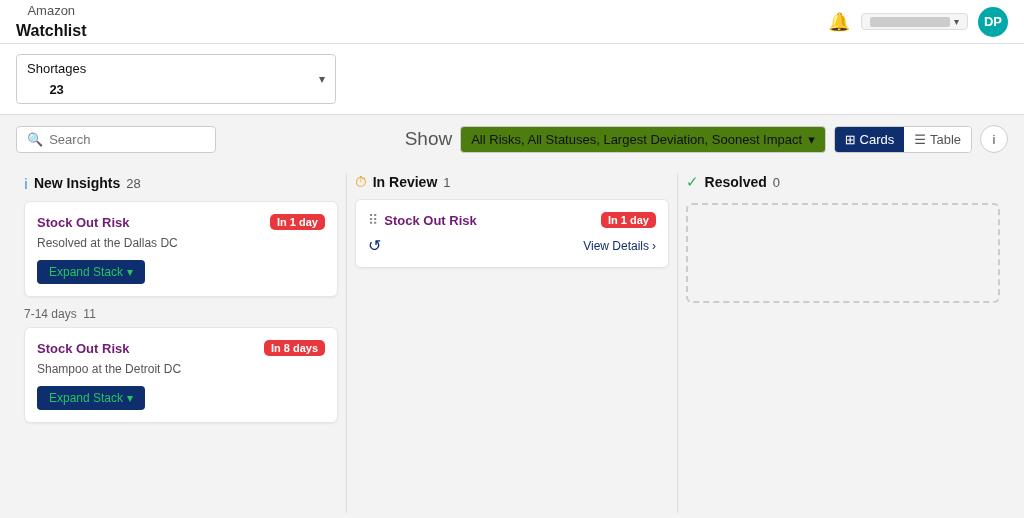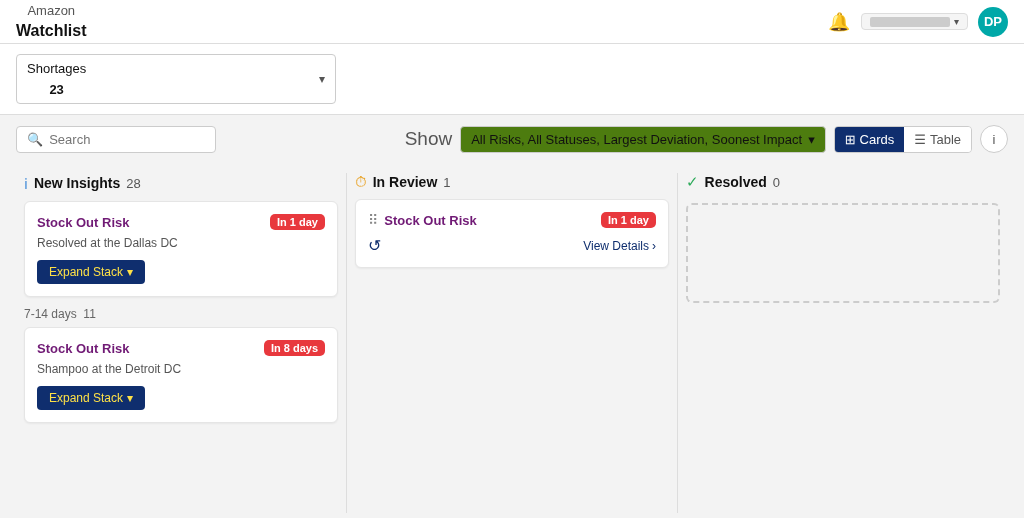--- a/index.html
+++ b/index.html
@@ -89,21 +89,21 @@
     .insight-card {
       background: #fff; border-radius: 6px; padding: 12px; margin-bottom: 10px;
       border: 1px solid #e5e5e5; box-shadow: 0 1px 2px rgba(0,0,0,0.05);
     }
     .card-top { display: flex; align-items: center; justify-content: space-between; margin-bottom: 6px; }
     .card-title { font-size: 13px; font-weight: 600; color: #701a75; }
     .badge-red { background: #e8383d; color: #fff; border-radius: 5px; padding: 2px 7px; font-size: 11px; font-weight: 600; }
     .card-subtitle { font-size: 12px; color: #555; margin-bottom: 10px; }
     .expand-btn {
       display: flex; align-items: center; gap: 4px;
-      background: #0f2e6e; color: #fde047; border: none; border-radius: 4px;
+      background: #0f2e6e; color: #22c55e; border: none; border-radius: 4px;
       padding: 5px 12px; font-size: 12px; cursor: pointer; font-weight: 500;
     }
     .in-review-card-top { display: flex; align-items: center; gap: 8px; justify-content: space-between; margin-bottom: 6px; }
     .drag-icon { color: #888; font-size: 14px; }
     .card-actions { display: flex; align-items: center; justify-content: space-between; margin-top: 8px; }
     .refresh-icon { color: #0f2e6e; font-size: 16px; cursor: pointer; }
     .view-details { display: flex; align-items: center; gap: 3px; font-size: 12px; color: #0f2e6e; cursor: pointer; font-weight: 500; }
 
     
     .resolved-empty {

